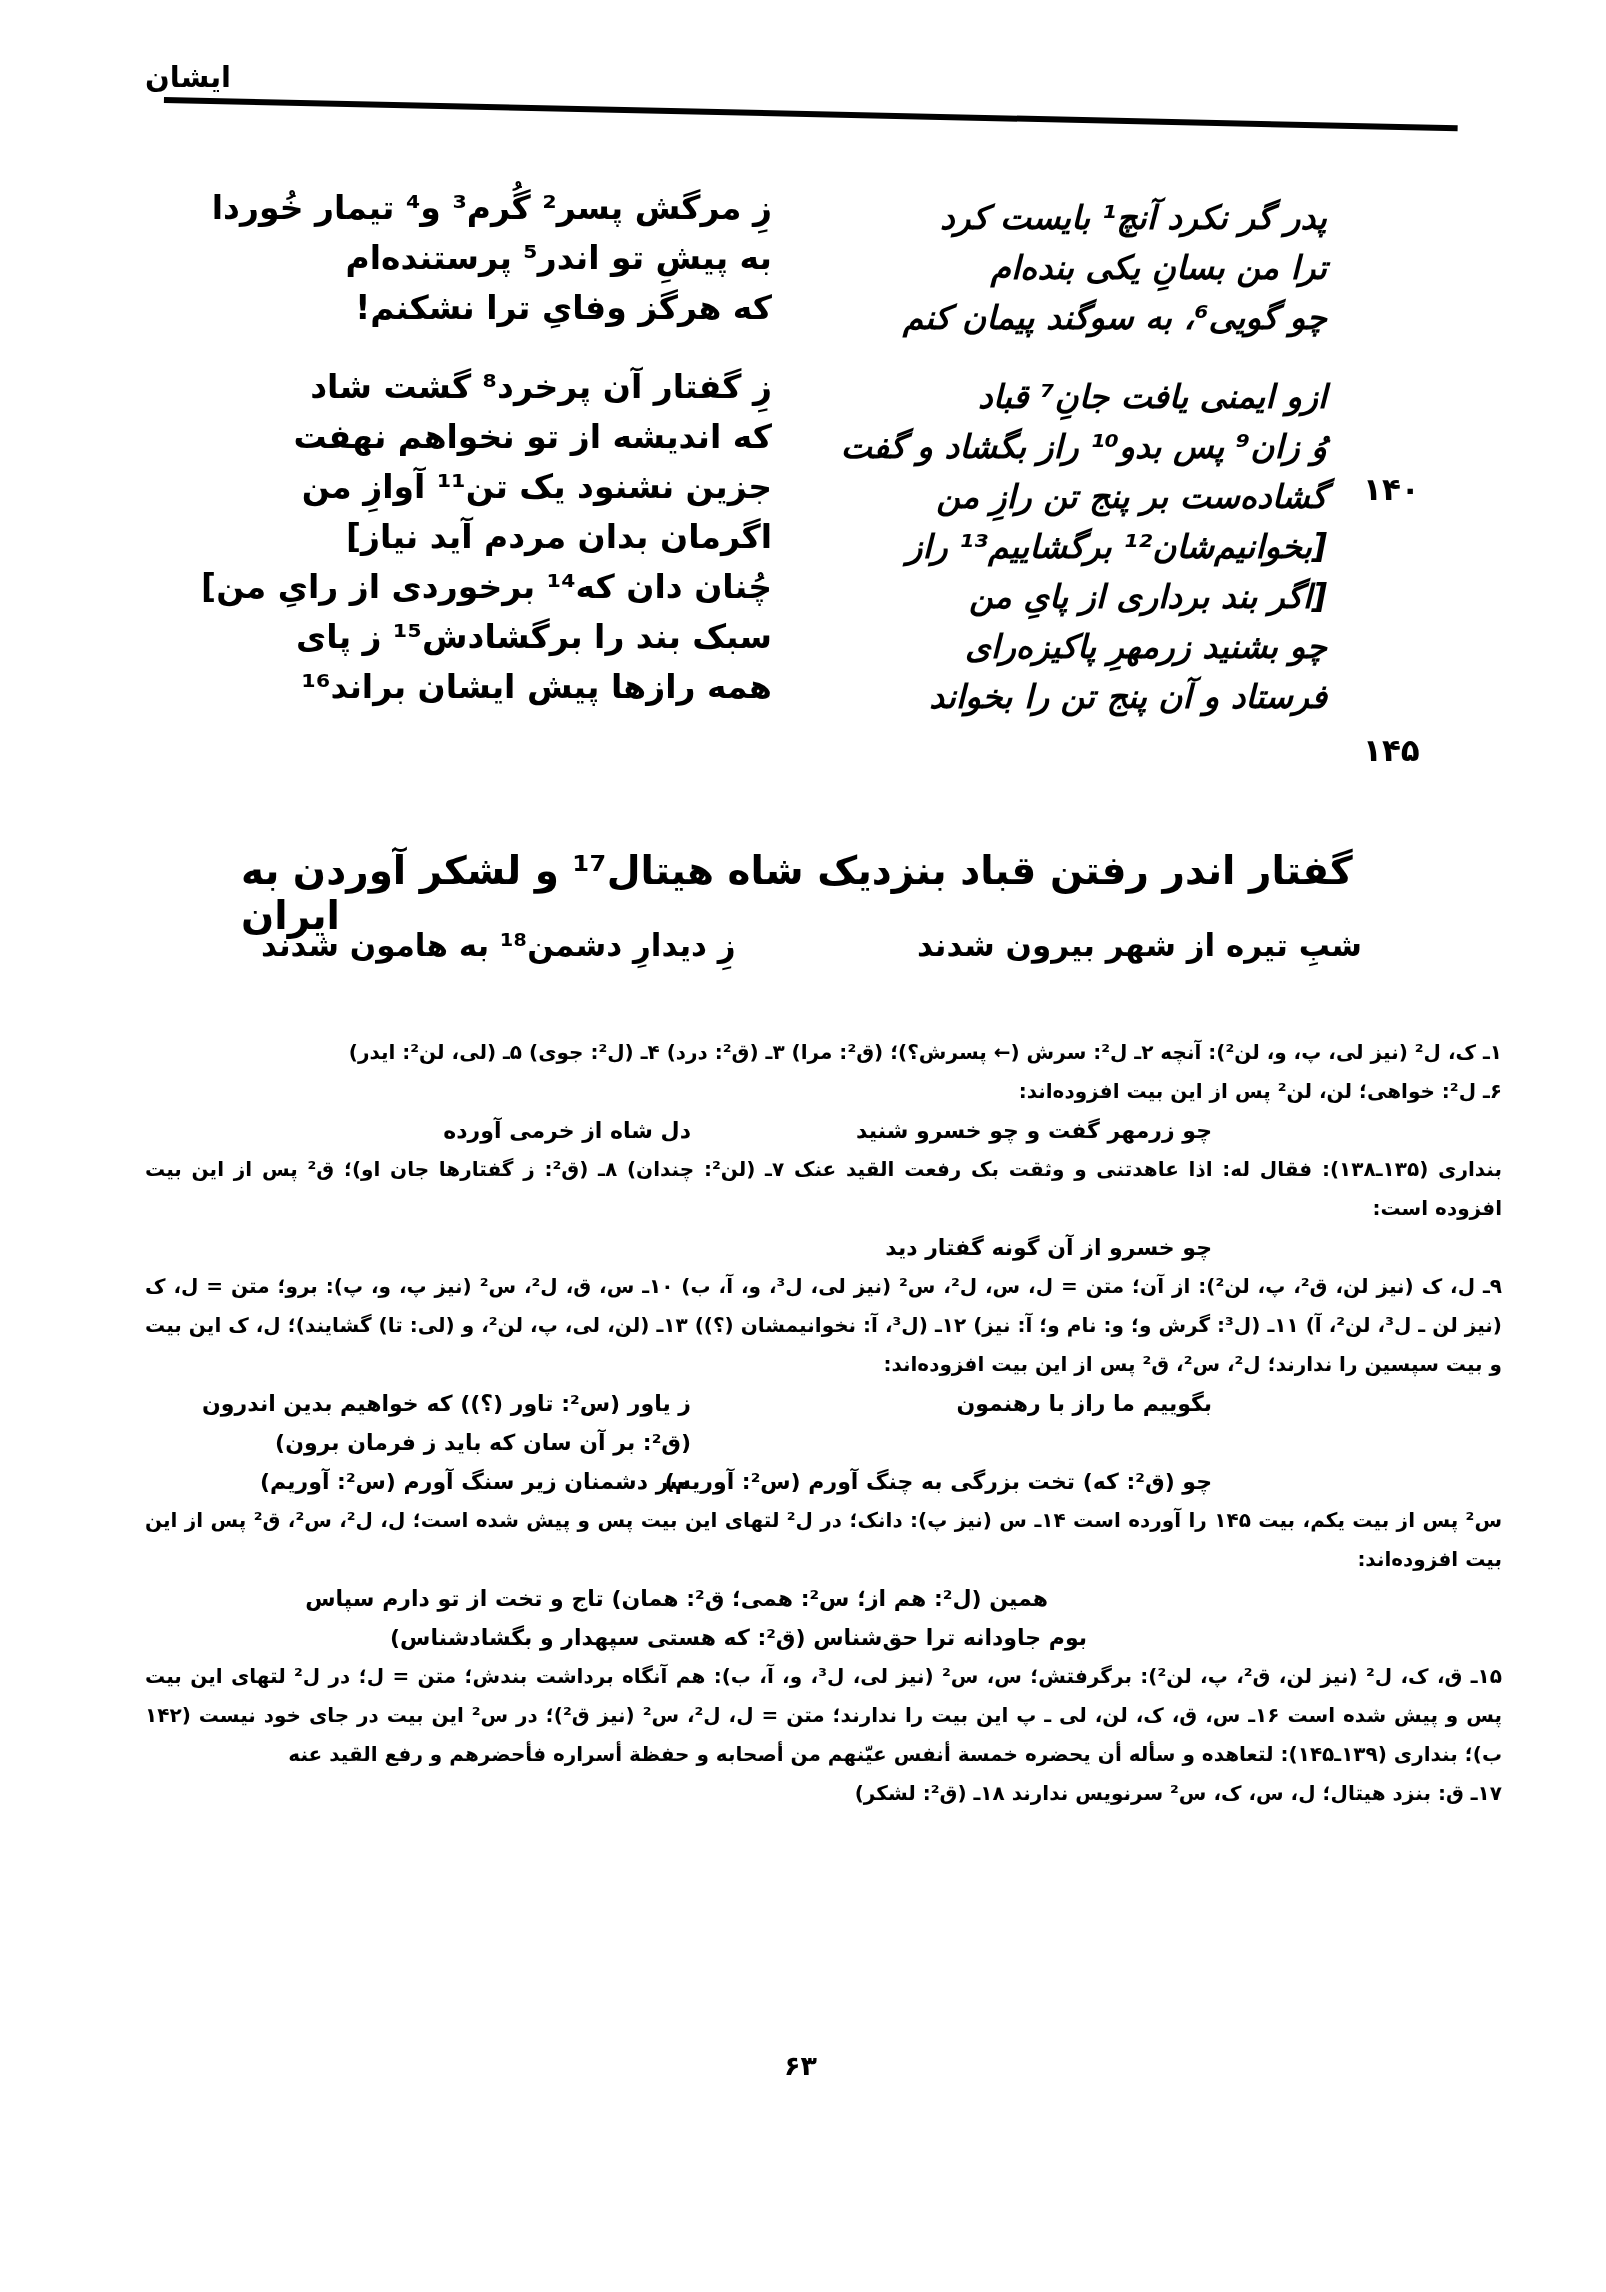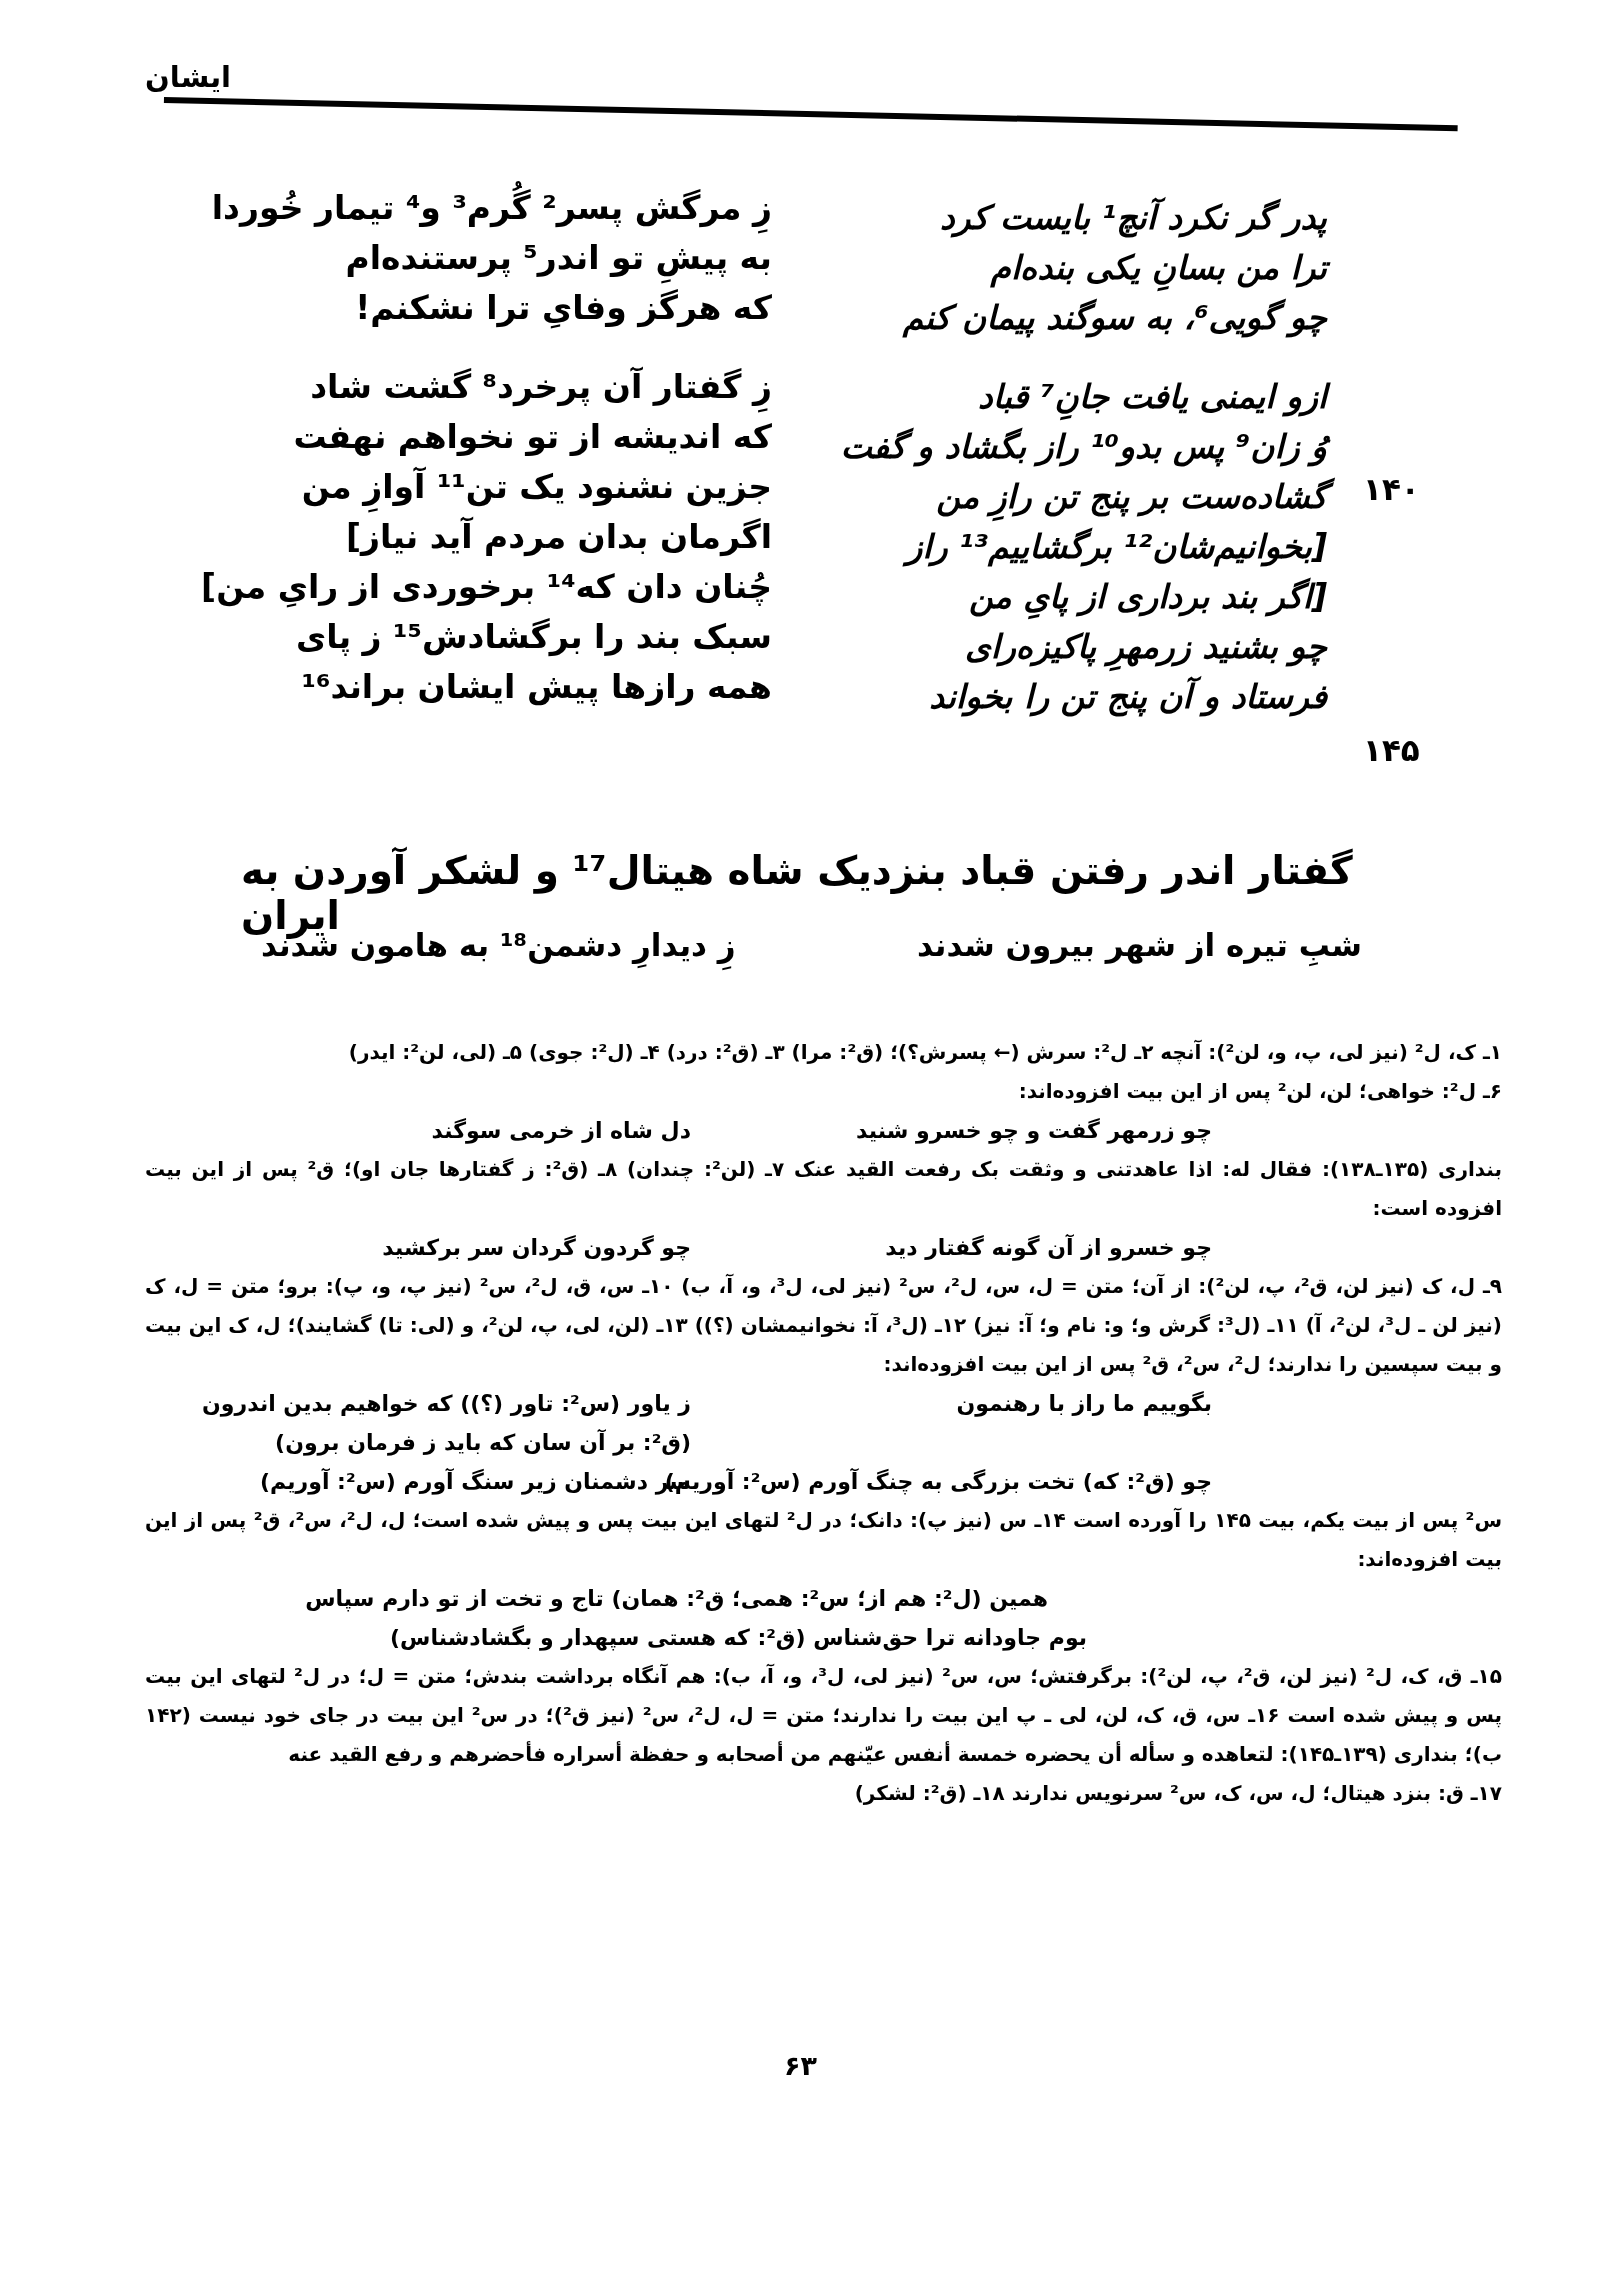--- a/index.html
+++ b/index.html
@@ -93,26 +93,25 @@
 <div class="first-verse">
   <span class="hemi">شبِ تیره از شهر بیرون شدند</span>
   <span class="hemi">زِ دیدارِ دشمن¹⁸ به هامون شدند</span>
 </div>
 
 <div class="footnotes">
   <p class="fn-para">۱ـ ک، ل² (نیز لی، پ، و، لن²): آنچه ۲ـ ل²: سرش (← پسرش؟)؛ (ق²: مرا) ۳ـ (ق²: درد) ۴ـ (ل²: جوی) ۵ـ (لی، لن²: ایدر)</p>
   <p class="fn-para">۶ـ ل²: خواهی؛ لن، لن² پس از این بیت افزوده‌اند:</p>
   <div class="fn-verse indent1">
     <span class="hemi">چو زرمهر گفت و چو خسرو شنید</span>
-    <span class="hemi">دل شاه از خرمی سوگند</span>
+    <span class="hemi">دل شاه از خرمی آورده</span>
   </div>
   <p class="fn-para">بنداری (۱۳۵ـ۱۳۸): فقال له: اذا عاهدتنی و وثقت بک رفعت القید عنک ۷ـ (لن²: چندان) ۸ـ (ق²: ز گفتارها جان او)؛ ق² پس از این بیت افزوده است:</p>
   <div class="fn-verse indent1">
     <span class="hemi">چو خسرو از آن گونه گفتار دید</span>
-    <span class="hemi">چو گردون گردان سر برکشید</span>
   </div>
   <p class="fn-para">۹ـ ل، ک (نیز لن، ق²، پ، لن²): از آن؛ متن = ل، س، ل²، س² (نیز لی، ل³، و، آ، ب) ۱۰ـ س، ق، ل²، س² (نیز پ، و، پ): برو؛ متن = ل، ک (نیز لن ـ ل³، لن²، آ) ۱۱ـ (ل³: گرش و؛ و: نام و؛ آ: نیز) ۱۲ـ (ل³، آ: نخوانیمشان (؟)) ۱۳ـ (لن، لی، پ، لن²، و (لی: تا) گشایند)؛ ل، ک این بیت و بیت سپسین را ندارند؛ ل²، س²، ق² پس از این بیت افزوده‌اند:</p>
   <div class="fn-verse indent1">
     <span class="hemi">بگوییم ما راز با رهنمون</span>
     <span class="hemi">ز یاور (س²: تاور (؟)) که خواهیم بدین اندرون</span>
   </div>
   <div class="fn-verse indent1">
     <span class="hemi"></span>
     <span class="hemi">(ق²: بر آن سان که باید ز فرمان برون)</span>
   </div>

